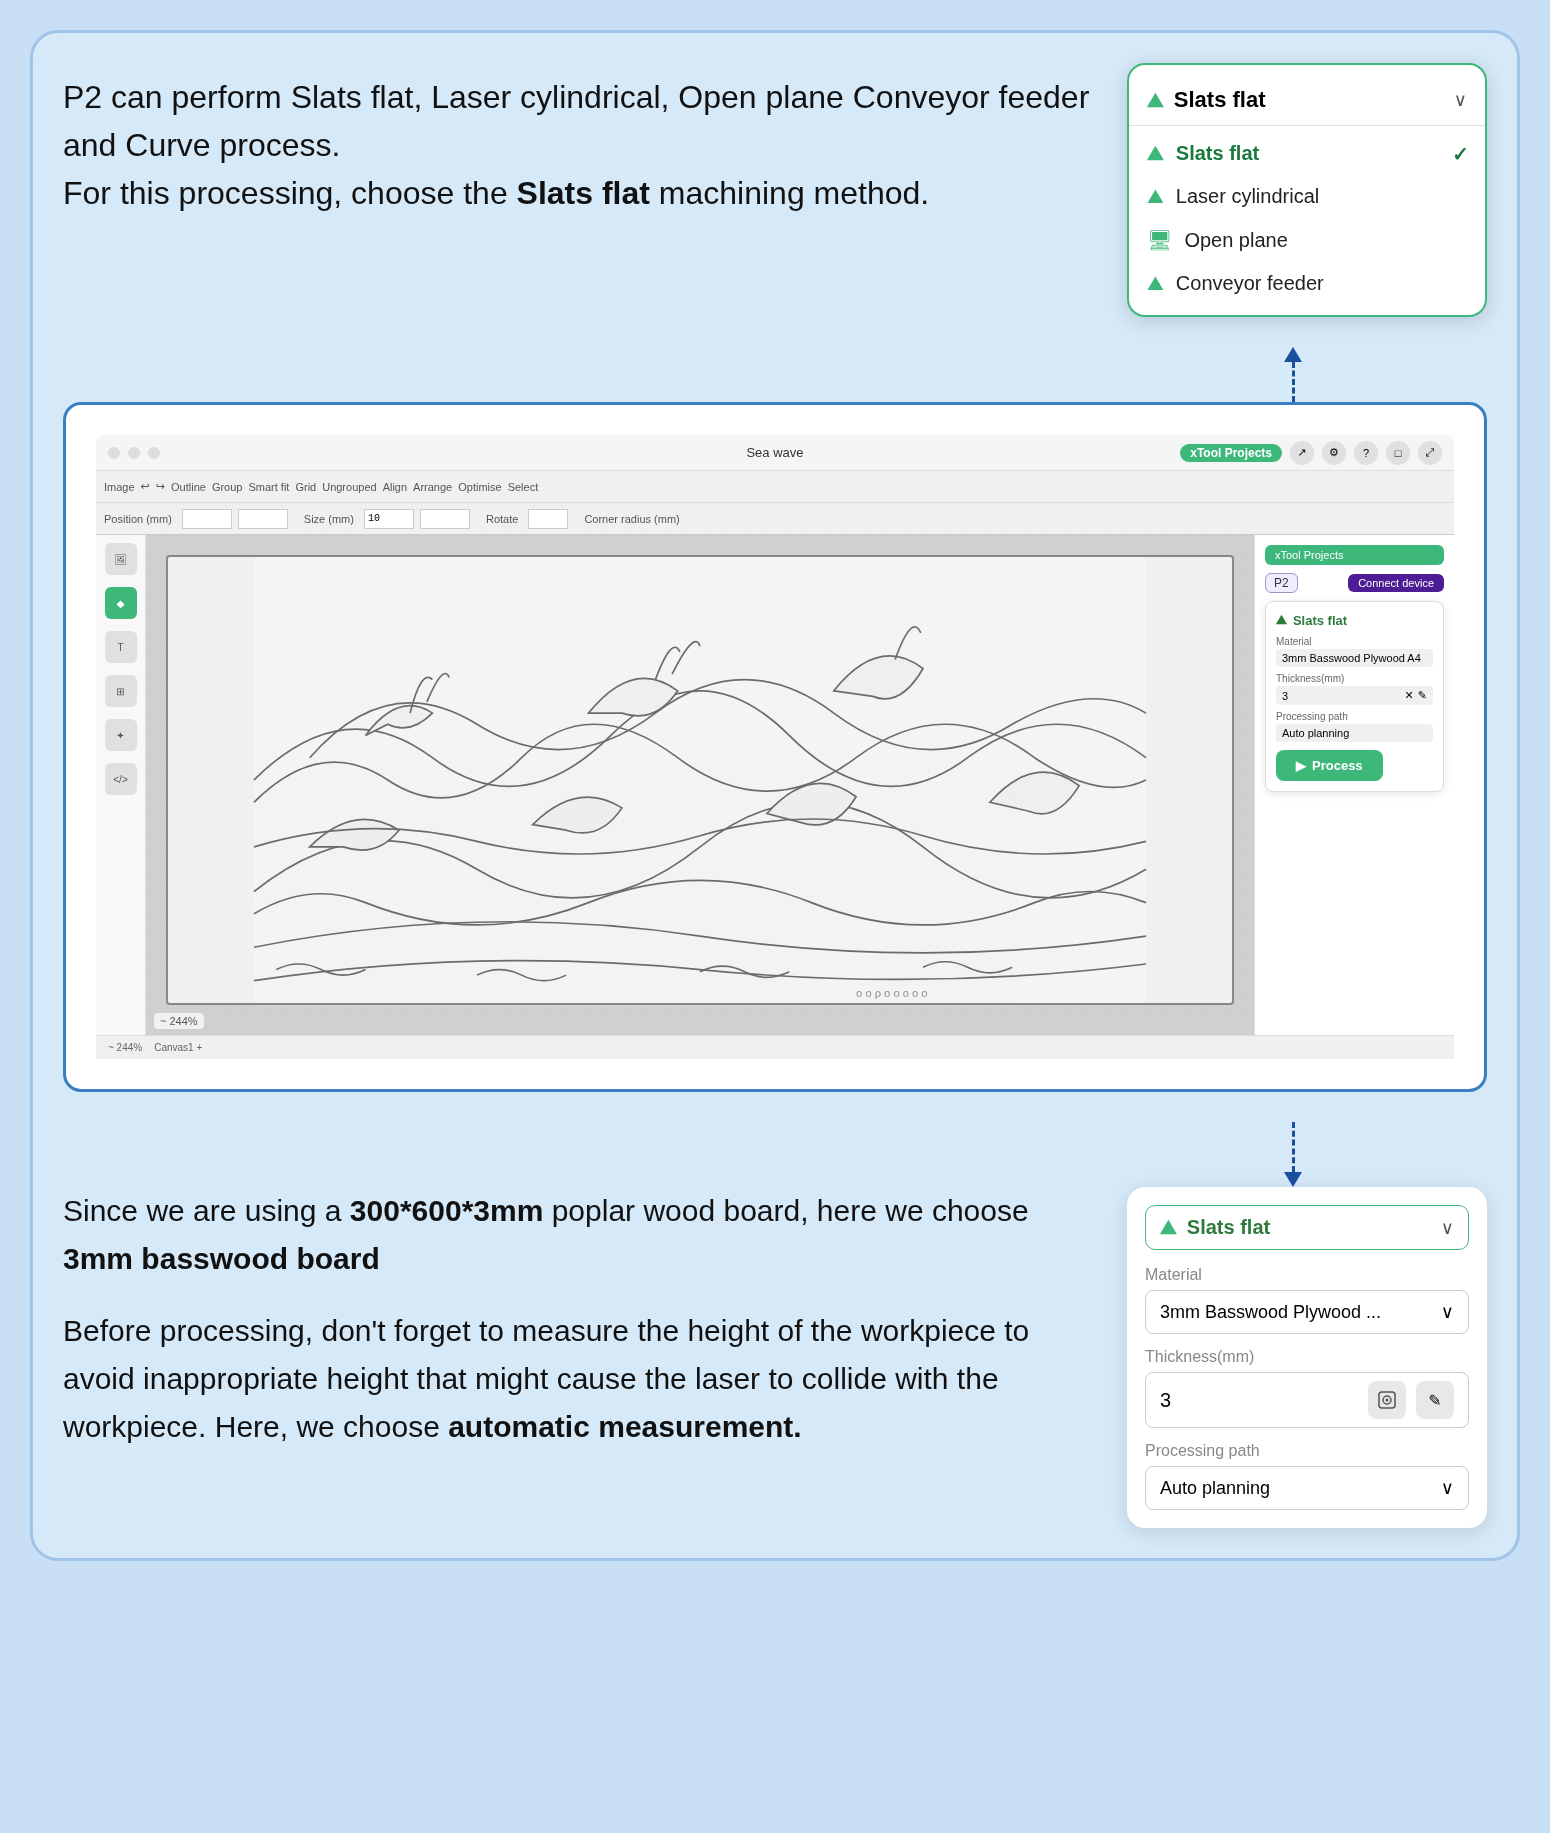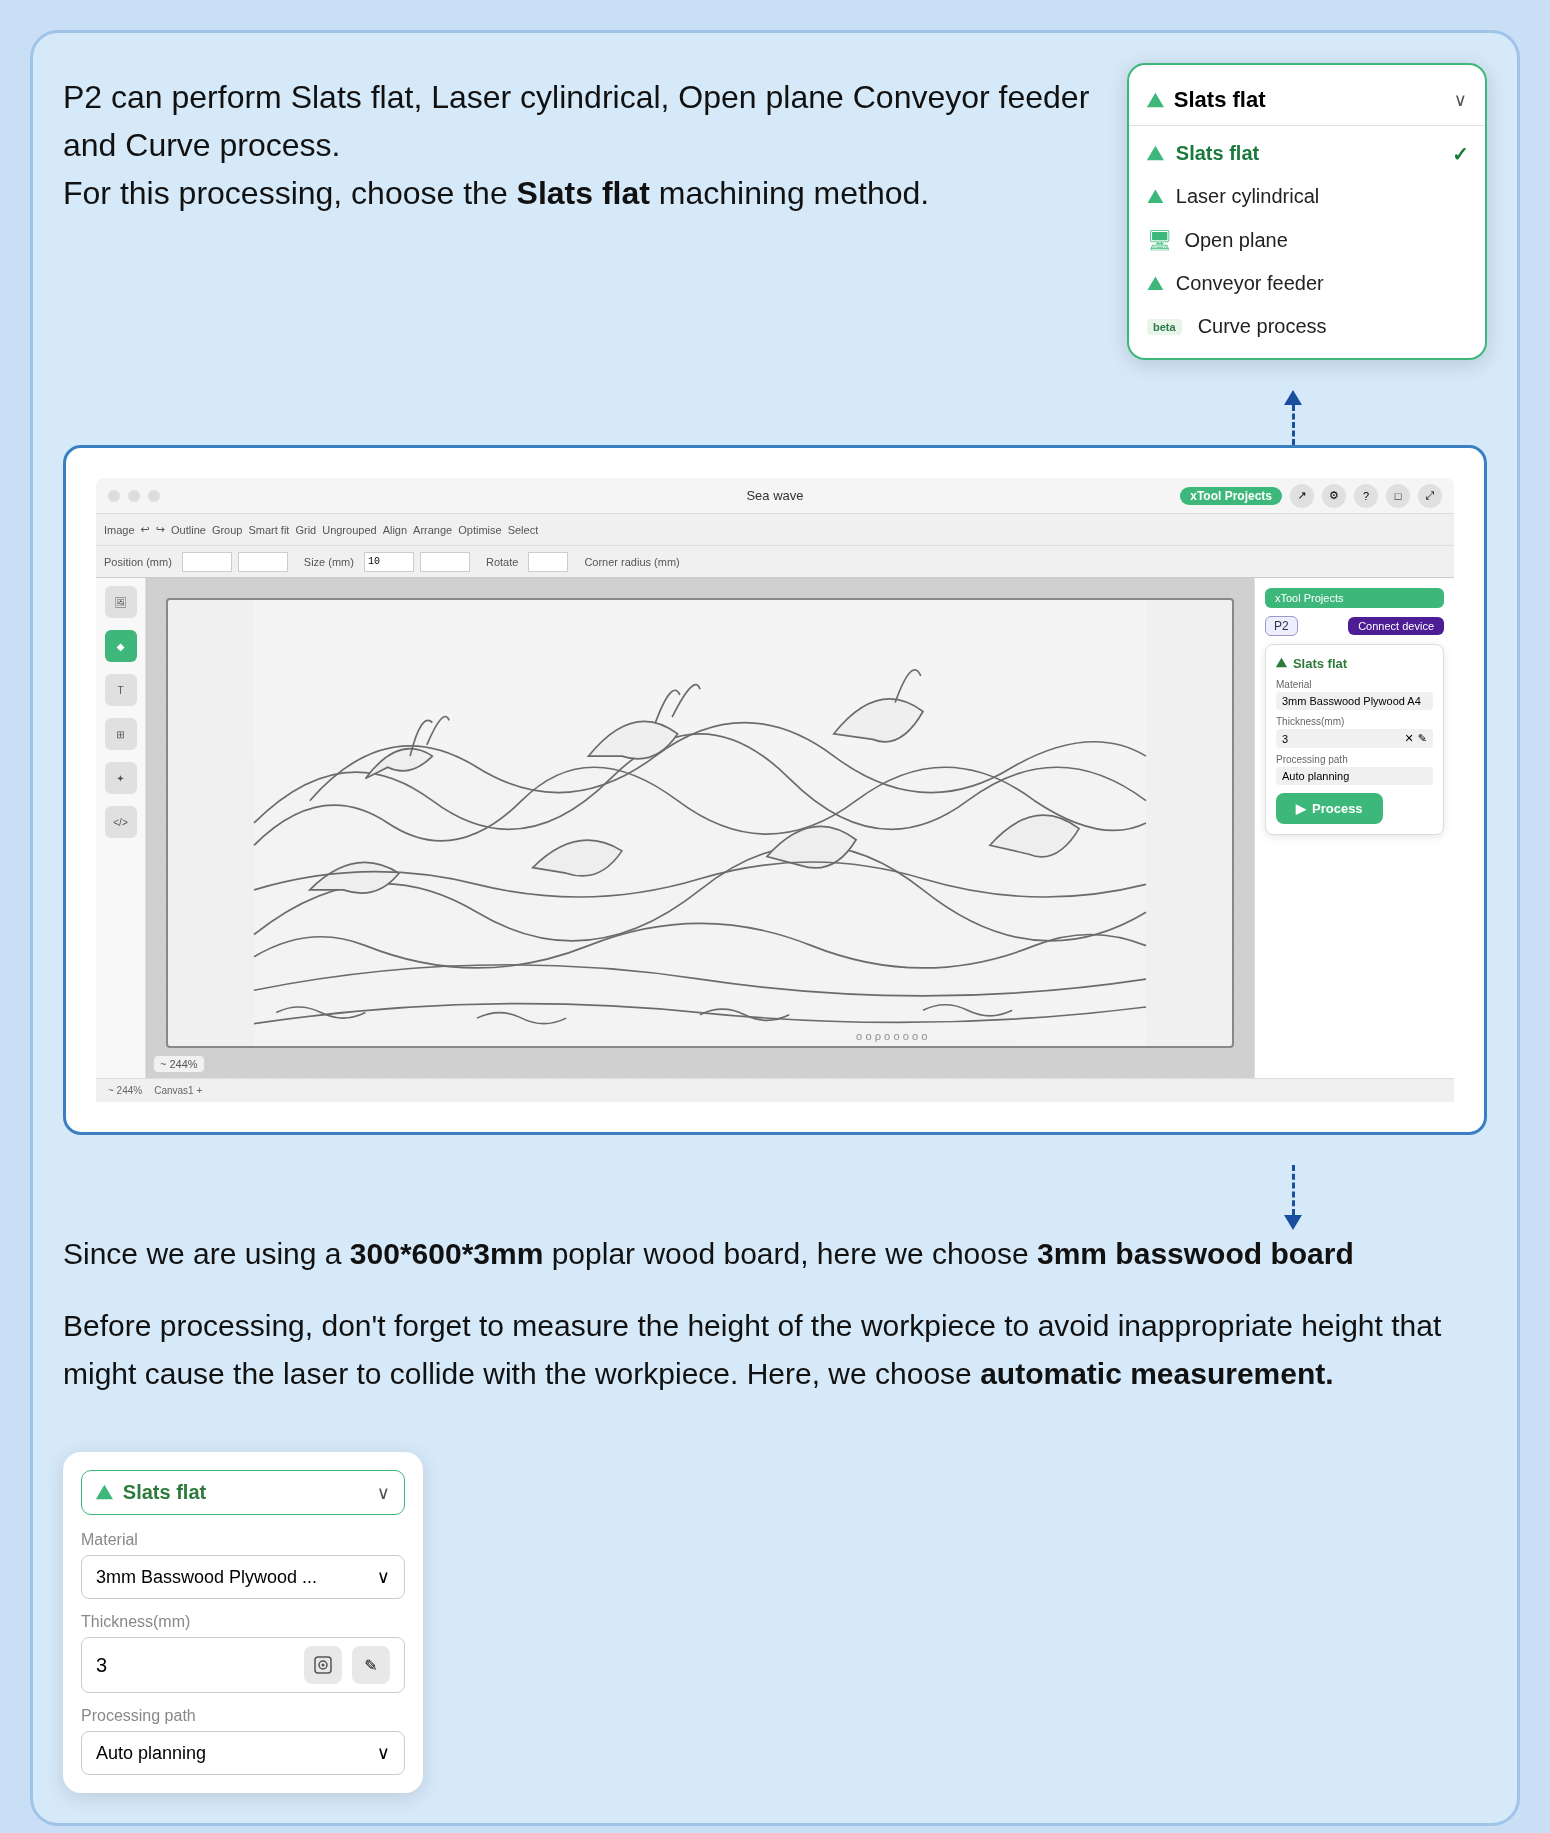--- a/index.html
+++ b/index.html
@@ -288,21 +288,20 @@
       align-items: center;
       gap: 6px;
       margin-top: 8px;
     }
 
     
     .bottom-section {
       display: flex;
       gap: 30px;
       align-items: flex-start;
-      flex-direction: column;
     }
 
     .bottom-text {
       flex: 1;
       font-size: 30px;
       line-height: 1.6;
       color: #111;
     }
 
     .bottom-text p {
@@ -518,24 +517,20 @@
       <div class="dropdown-item">
         <span class="green-icon">🖥</span>
         <span>Open plane</span>
       </div>
 
       <div class="dropdown-item">
         <span class="green-icon">⛰</span>
         <span>Conveyor feeder</span>
       </div>
 
-      <div class="dropdown-item">
-        <span class="beta-badge">beta</span>
-        <span>Curve process</span>
-      </div>
     </div>
   </div>
 
   <div style="display:flex; justify-content:flex-end; padding-right:185px; margin-bottom:0;">
     <div class="v-arrow">
       <div class="arrow-tip-up"></div>
       <div class="v-dashed" style="height:40px;"></div>
     </div>
   </div>
 

